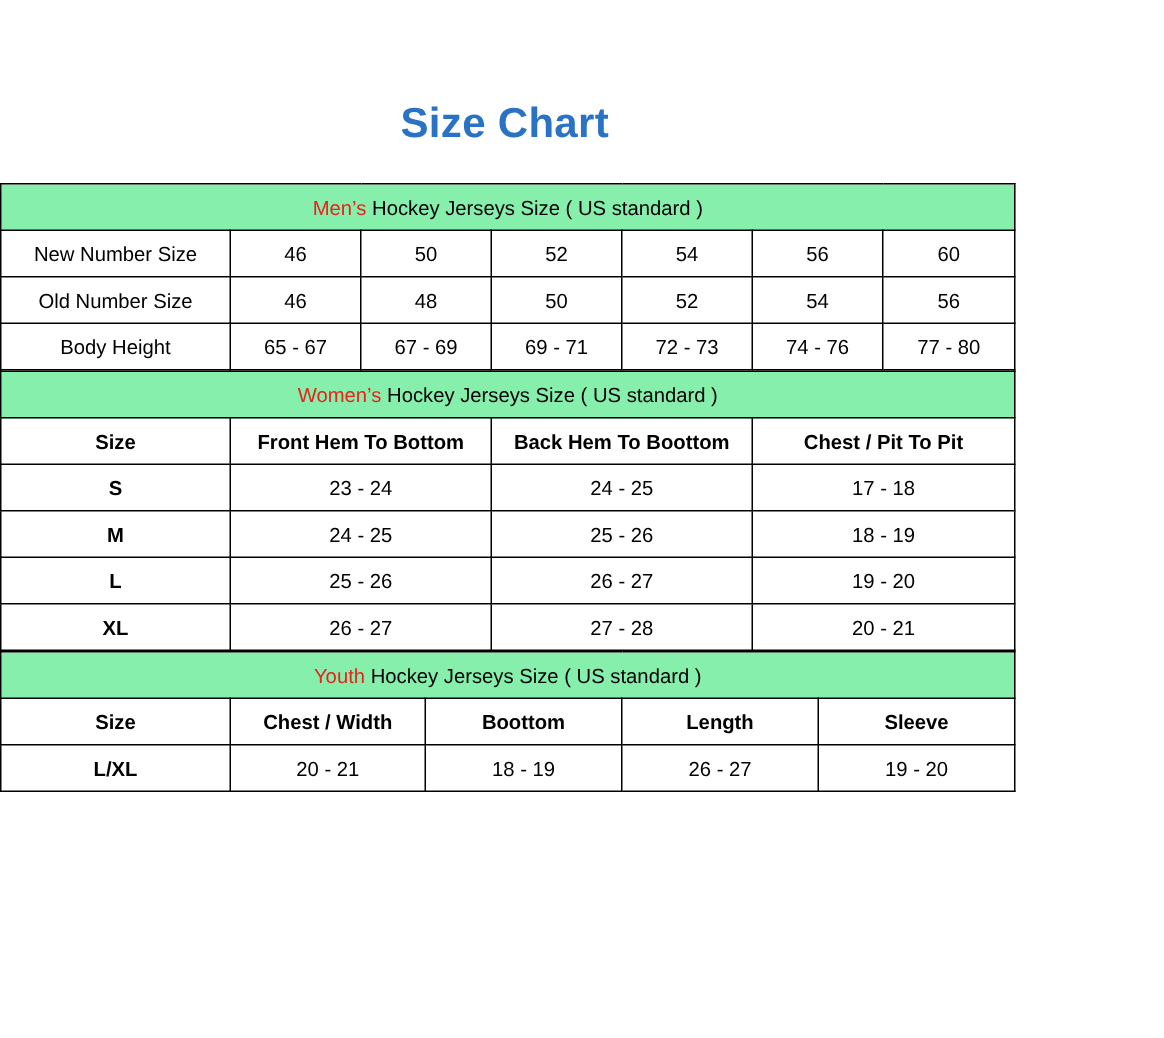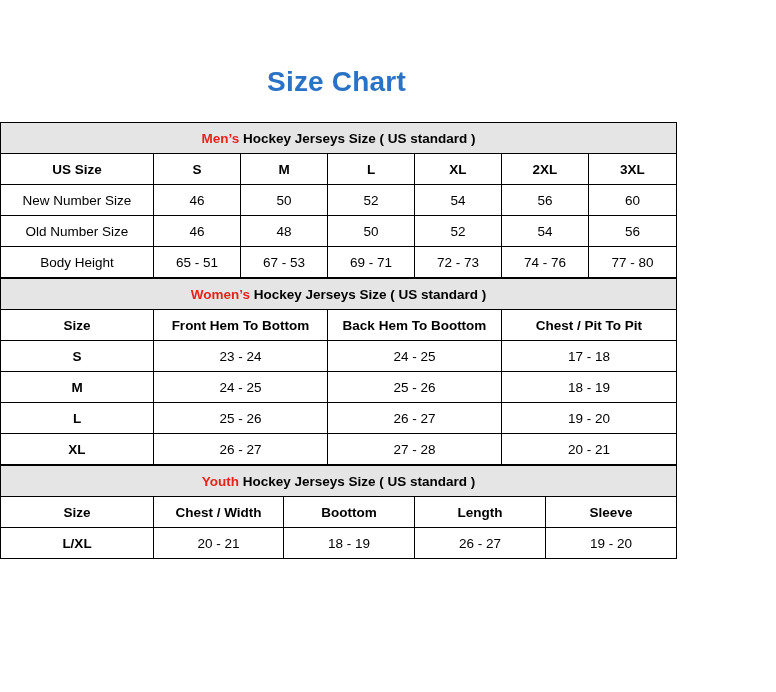--- a/index.html
+++ b/index.html
@@ -43,22 +43,22 @@
   }
   table.size-table td {
     border: 1px solid #000000;
     text-align: center;
     vertical-align: middle;
     font-size: 13.5px;
     height: 26px;
     padding: 2px 2px;
   }
   td.section-head {
-    background: #e5e5e5;
-    font-weight: bold;
+    background: #86efac;
+    font-weight: normal;
     font-size: 14.5px;
     height: 30px;
   }
   .section-head .accent {
     color: #e8231c;
   }
   td.colhead {
     font-weight: bold;
   }
   td.rowlabel-bold {
@@ -82,29 +82,20 @@
         <col style="width:87px">
         <col style="width:87px">
         <col style="width:87px">
         <col style="width:88px">
       </colgroup>
       <tbody>
         <tr>
           <td class="section-head" colspan="7">
             <span class="accent">Men’s</span><span> Hockey Jerseys Size ( US standard )</span>
           </td>
-        </tr>
-        <tr>
-          <td class="colhead">US Size</td>
-          <td class="colhead">S</td>
-          <td class="colhead">M</td>
-          <td class="colhead">L</td>
-          <td class="colhead">XL</td>
-          <td class="colhead">2XL</td>
-          <td class="colhead">3XL</td>
         </tr>
         <tr>
           <td>New Number Size</td>
           <td>46</td>
           <td>50</td>
           <td>52</td>
           <td>54</td>
           <td>56</td>
           <td>60</td>
         </tr>
@@ -112,22 +103,22 @@
           <td>Old Number Size</td>
           <td>46</td>
           <td>48</td>
           <td>50</td>
           <td>52</td>
           <td>54</td>
           <td>56</td>
         </tr>
         <tr>
           <td>Body Height</td>
-          <td>65 - 51</td>
-          <td>67 - 53</td>
+          <td>65 - 67</td>
+          <td>67 - 69</td>
           <td>69 - 71</td>
           <td>72 - 73</td>
           <td>74 - 76</td>
           <td>77 - 80</td>
         </tr>
       </tbody>
     </table>
 
     <table class="size-table">
       <colgroup>

